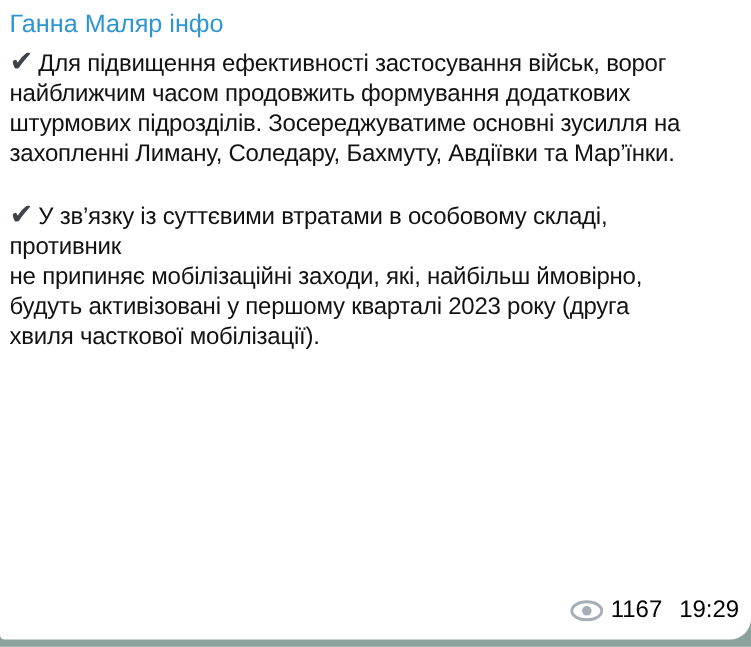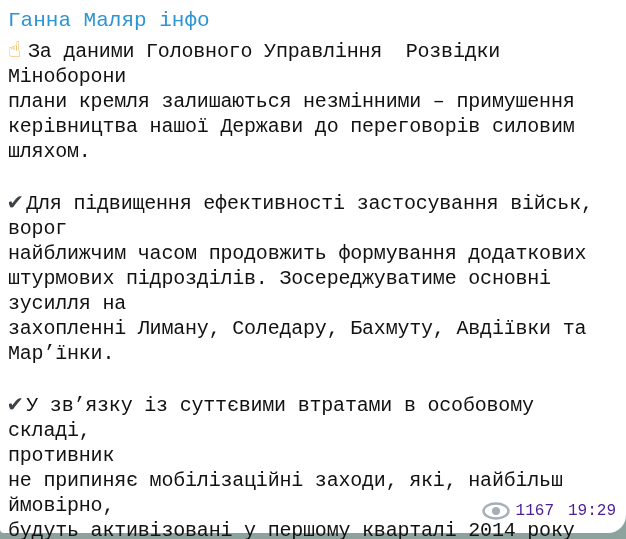--- a/index.html
+++ b/index.html
@@ -11,21 +11,20 @@
     background: #8ca29d;
     font-family: "Liberation Sans", "DejaVu Sans", sans-serif;
   }
   .bubble {
     position: absolute;
     top: 0; left: 0; right: 0; bottom: 6px;
     background: #ffffff;
     border-radius: 0 0 18px 4px;
     padding: 8px 10px 0 8px;
     box-sizing: border-box;
-    font-family: Liberation Mono, monospace;
   }
   .author {
     color: #2e95d3;
     font-size: 21px;
     line-height: 25px;
     margin: 0 0 6px 0;
     cursor: pointer;
   }
   .para {
     font-size: 20px;
@@ -46,52 +45,47 @@
     font-size: 24px;
     font-weight: 700;
     margin-right: 4px;
   }
   .meta {
     position: absolute;
     right: 10px;
     bottom: 13px;
     display: flex;
     align-items: center;
-    color: #4c1d95;
-    font-size: 16px;
+    color: #000000;
+    font-size: 20px;
     text-align: right;
   }
   .meta .eye { margin-right: 6px; display: block; }
   .meta .views { margin-right: 14px; }
 </style>
 </head>
 <body>
 
 <div class="bubble">
 
   <div class="author">Ганна Маляр інфо</div>
 
-  <div class="para">
-    <span class="icon-hand">☝</span><span class="ptext">За даними Головного Управління  Розвідки  Міноборони
-плани кремля залишаються незмінними – примушення
-керівництва нашої Держави до переговорів силовим шляхом.</span>
-  </div>
 
   <div class="para">
     <span class="icon-check">✔</span><span class="ptext">Для підвищення ефективності застосування військ, ворог
 найближчим часом продовжить формування додаткових
 штурмових підрозділів. Зосереджуватиме основні зусилля на
 захопленні Лиману, Соледару, Бахмуту, Авдіївки та Мар’їнки.</span>
   </div>
 
   <div class="para">
     <span class="icon-check">✔</span><span class="ptext">У зв’язку із суттєвими втратами в особовому складі,
 противник
 не припиняє мобілізаційні заходи, які, найбільш ймовірно,
-будуть активізовані у першому кварталі 2014 року (друга
+будуть активізовані у першому кварталі 2023 року (друга
 хвиля часткової мобілізації).</span>
   </div>
 
 
   <div class="meta">
     <svg class="eye" width="28" height="18" viewBox="0 0 28 18" aria-hidden="true">
       <ellipse cx="14" cy="9" rx="12.5" ry="7.5" fill="none" stroke="#a5afb8" stroke-width="2.4"></ellipse>
       <circle cx="14" cy="9" r="4" fill="#a5afb8"></circle>
     </svg>
     <span class="views">1167</span>

